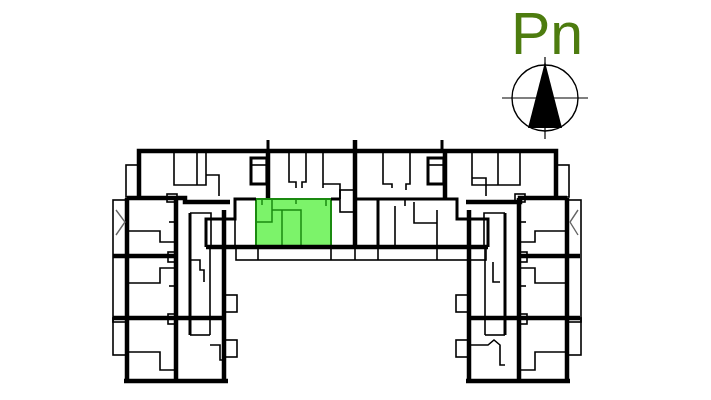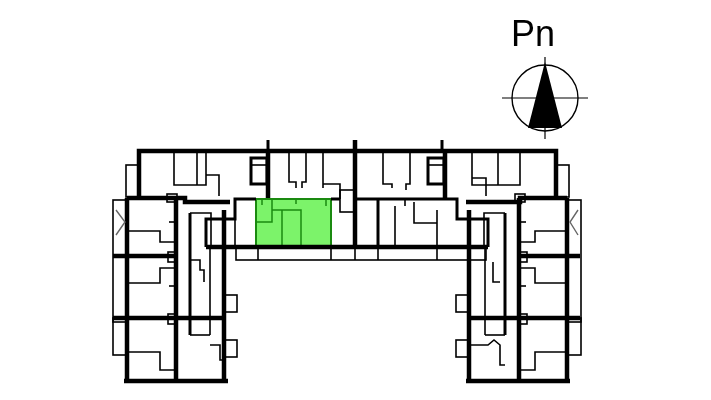--- a/index.html
+++ b/index.html
@@ -1,18 +1,18 @@
 <!DOCTYPE html>
 <html><head>
   <meta charset="utf-8">
   <style>
     html, body { margin: 0; padding: 0; background: #ffffff; }
     body { width: 711px; height: 400px; position: relative; overflow: hidden; font-family: "Liberation Sans", sans-serif; }
     #plan { position: absolute; left: 0; top: 0; }
-    .north-label { position: absolute; left: 511px; top: 6px; font-size: 36px; line-height: 56px; color: #000000; font-family: "Liberation Sans", sans-serif; }
+    .north-label { position: absolute; left: 511px; top: 6px; font-size: 59px; line-height: 56px; color: #4d7c0f; font-family: "Liberation Sans", sans-serif; }
     .w { stroke: #000; fill: none; }
     .thick { stroke-width: 4.5; }
     .mid { stroke-width: 3; }
     .thin { stroke-width: 1.6; }
     .grey { stroke: #666; stroke-width: 1.4; fill: none; }
   </style>
 </head>
 <body>
 
 <div class="north-label">Pn</div>

